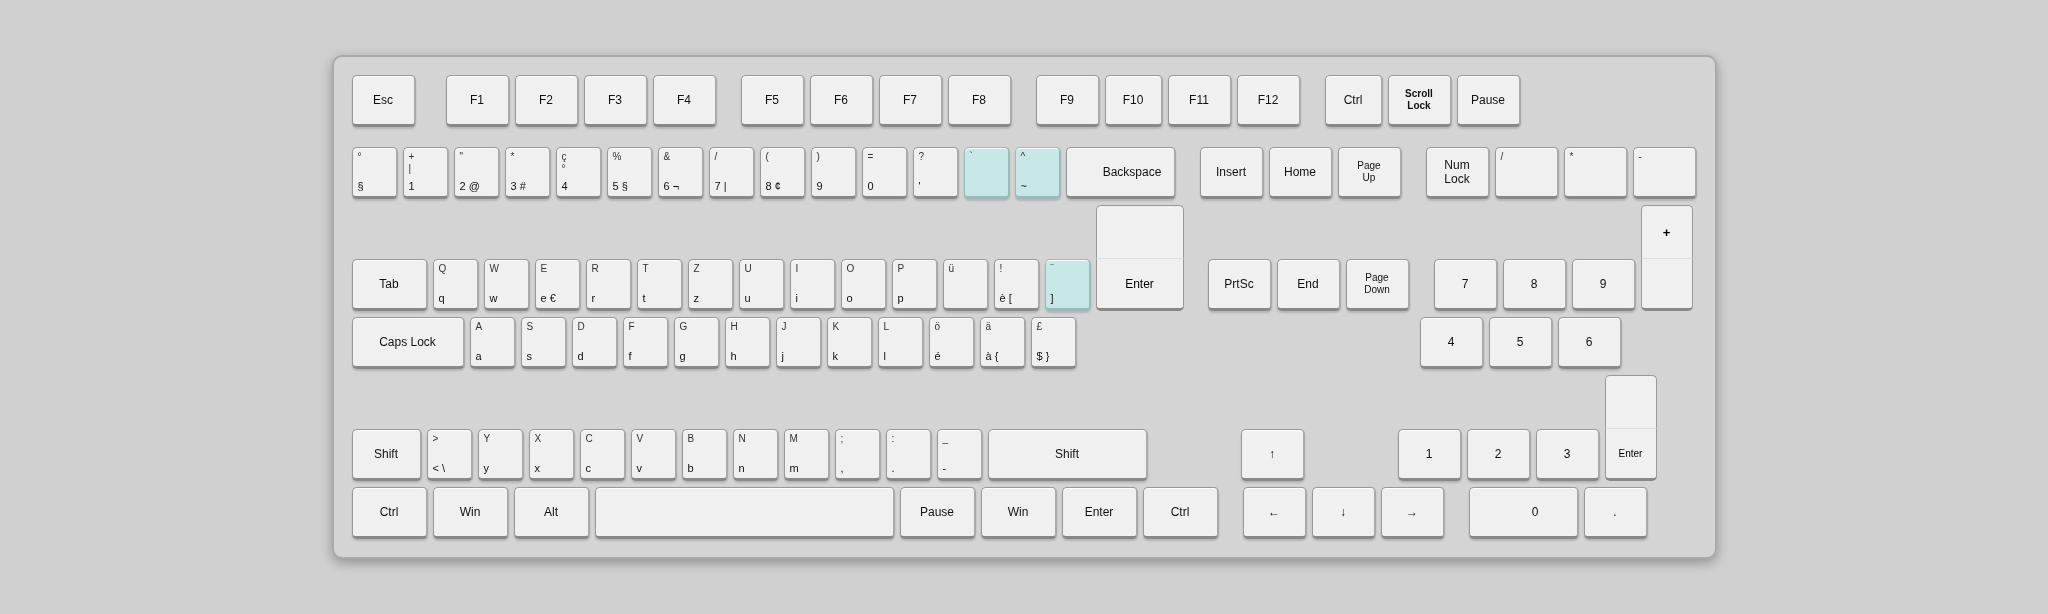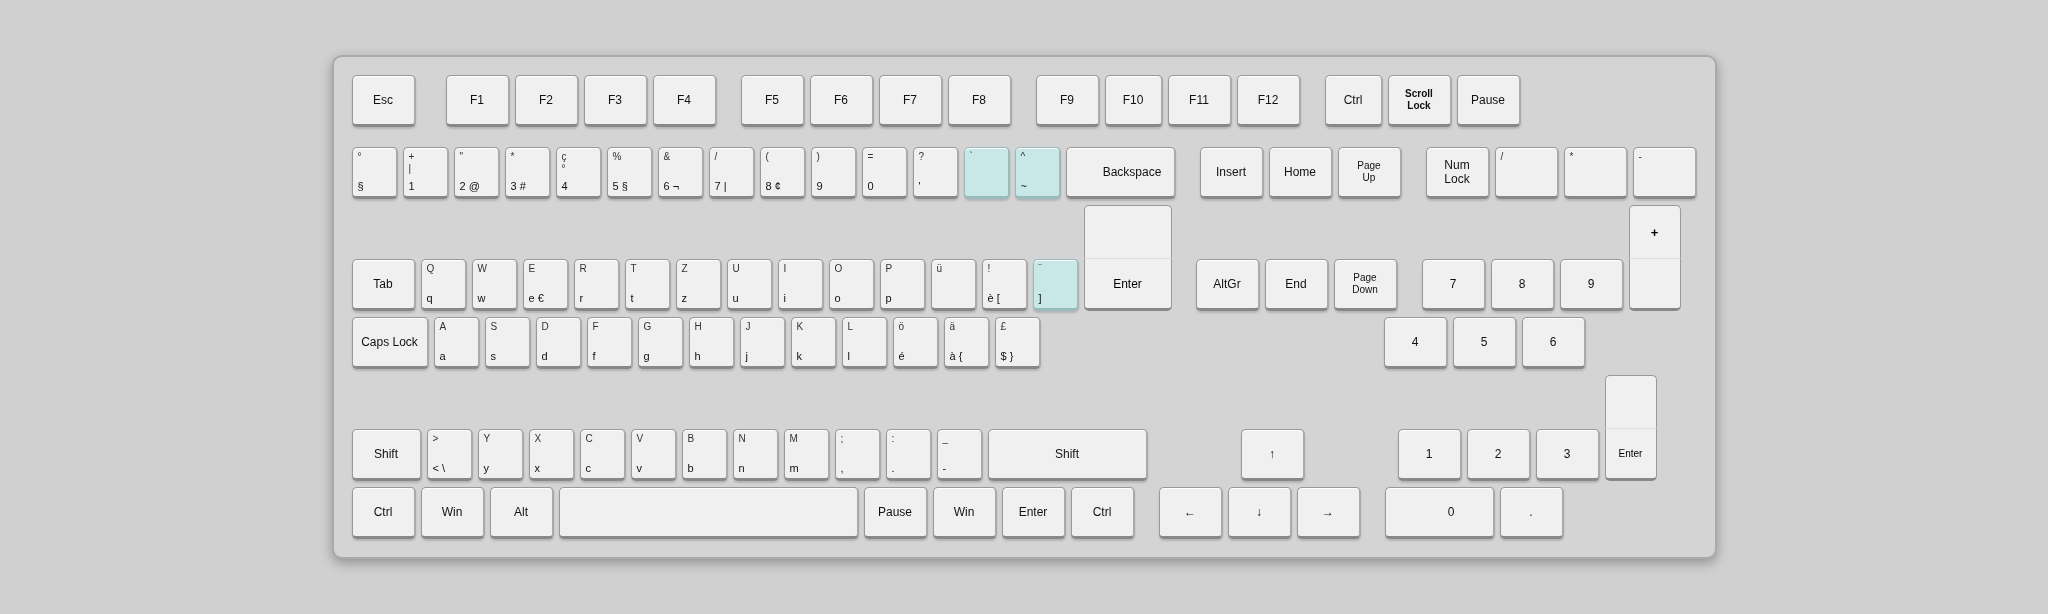--- a/index.html
+++ b/index.html
@@ -69,22 +69,22 @@
     .key.blue-tint {
       background: #c8e8e8;
       border-color: #99bbbb;
     }
     
     .w46  { width: 46px; }
     .w52  { width: 64px; }
     .w58  { width: 58px; }
     .w64  { width: 64px; }
     .w70  { width: 70px; }
-    .w76  { width: 64px; }
-    .w94  { width: 77px; }
+    .w76  { width: 76px; }
+    .w94  { width: 113px; }
     .w110 { width: 110px; padding-left: 29px; }
     .w160 { width: 160px; }
     .w300 { width: 300px; }
 
     .h52  { height: 52px; }
 
     .section-gap { width: 20px; }
     .section-gap-sm { width: 14px; }
   </style>
 </head>
@@ -323,21 +323,21 @@
       <span class="bottom-label">]</span>
     </div>
 
     <div style="display:flex;flex-direction:column;gap:0;">
       <div style="background:#f0f0f0;border:1.5px solid #999;border-bottom:none;border-radius:5px 5px 0 0;width:88px;height:53px;"></div>
       <div style="background:#f0f0f0;border:1.5px solid #999;border-top:1px solid #ddd;border-bottom:3px solid #888;border-radius:0 0 5px 5px;width:88px;height:53px;display:flex;align-items:center;justify-content:center;font-size:12px;">Enter</div>
     </div>
     <div class="section-gap-sm"></div>
 
     <div class="key w64">
-        <span class="single-label">AltGr</span>
+        <span class="single-label">PrtSc</span>
       </div>
     <div class="key w64">
         <span class="single-label">End</span>
       </div>
     <div class="key w64">
         <span class="single-label" style="font-size:10px;">Page<br>Down</span>
       </div>
     <div class="section-gap-sm"></div>
 
     <div class="key w52">

